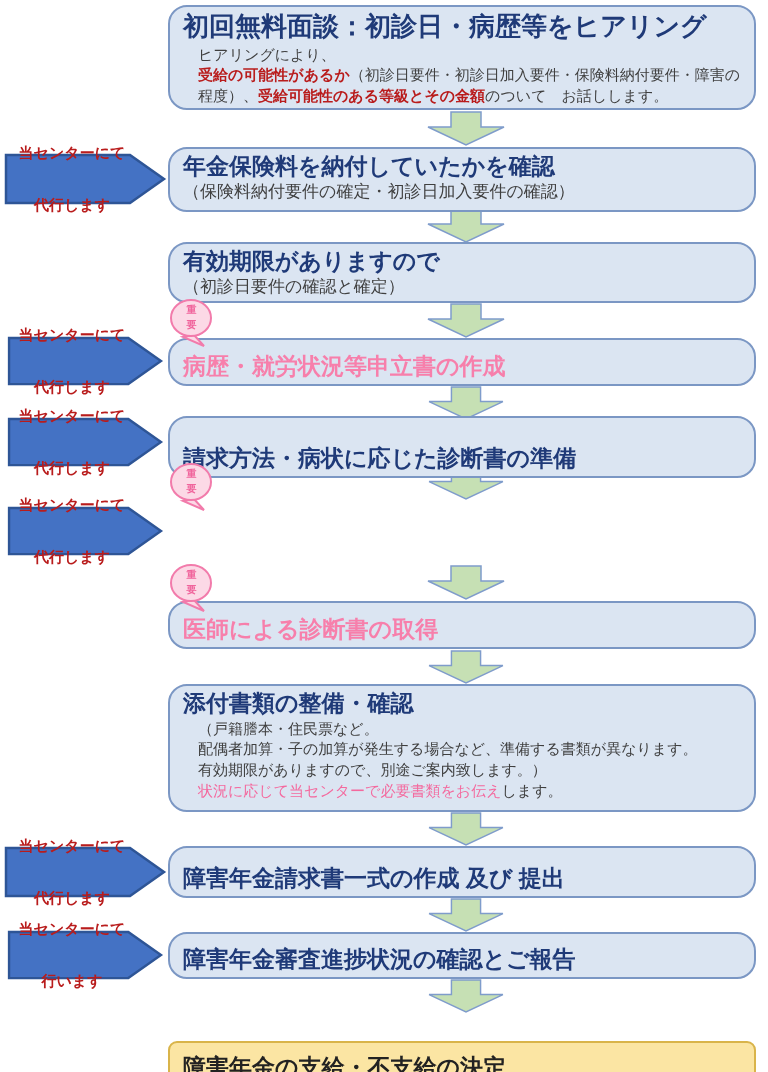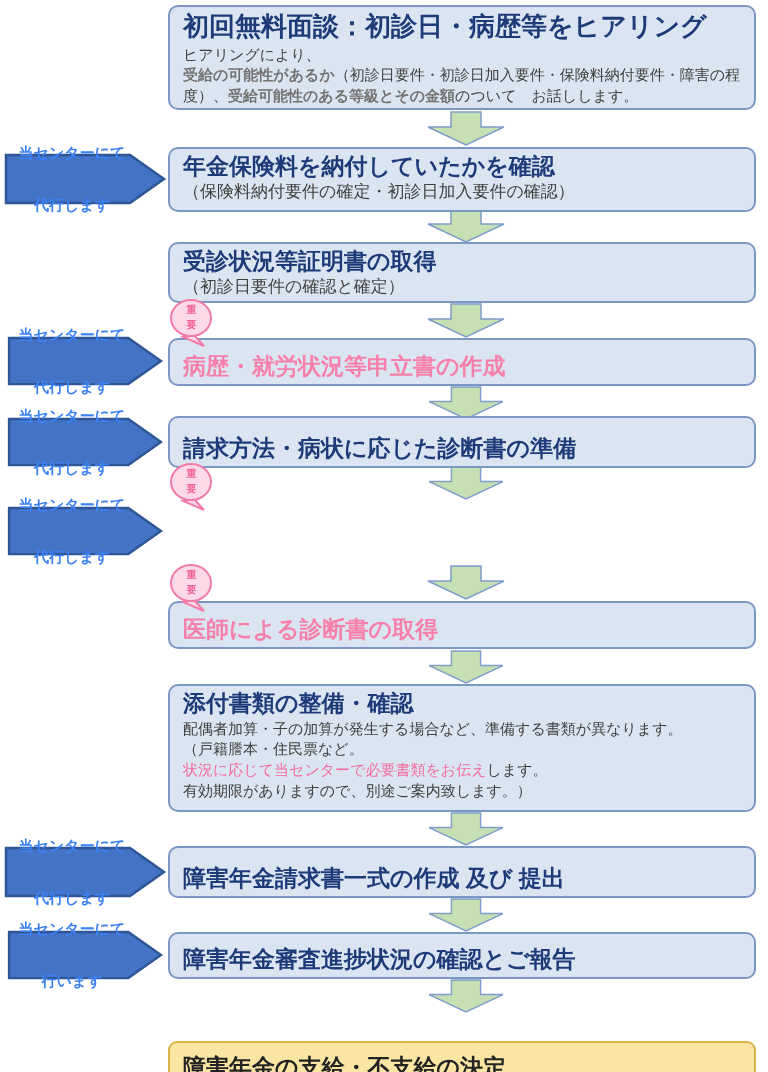--- a/index.html
+++ b/index.html
@@ -3,41 +3,41 @@
 <meta charset="utf-8">
 <style>
   html,body{margin:0;padding:0;background:#ffffff;}
   .stage{
     position:relative;width:768px;height:1072px;background:#ffffff;overflow:hidden;
     font-family:"Liberation Sans","DejaVu Sans",sans-serif;
   }
   
   .box{
     position:absolute;left:168px;width:588px;box-sizing:border-box;
-    background:#dbe5f2;border:2px solid #7b97c4;border-radius:10px;
+    background:#dbe5f2;border:2px solid #7b97c4;border-radius:19px;
     padding:3px 10px 3px 13px;z-index:1;
   }
   .box.center{display:flex;align-items:flex-end;}
   .title{font-weight:bold;color:#1f3a78;font-size:23px;line-height:1.25;white-space:nowrap;}
   .title.big{font-size:26px;line-height:1.3;}
   .title.pink{color:#f77fab;}
   .title.dark{color:#222222;}
   .sub{color:#3f3f3f;font-size:17px;line-height:1.35;}
-  .body{margin:1px 0 0 0;color:#3f3f3f;font-size:15px;line-height:1.38;}
+  .body{margin:1px 0 0 15px;color:#3f3f3f;font-size:15px;line-height:1.38;}
   .body .ln{display:block;}
-  .body .b{font-weight:bold;color:#737373;}
+  .body .b{font-weight:bold;color:#b91c1c;}
   .body .pinktxt{color:#f4699e;}
   .box.final{background:#fbe5a3;border-color:#d9b44a;border-radius:9px;margin-top:28px;}
   
   .agency{position:absolute;left:4px;width:163px;height:52px;z-index:2;}
   .agency svg{position:absolute;left:0;top:0;}
   .agency .agency-text{
     position:absolute;left:2px;top:0;width:132px;height:52px;
     display:flex;flex-direction:column;justify-content:center;align-items:center;
-    color:#3b82f6;font-weight:bold;font-size:15px;line-height:1.35;text-align:center;gap:31px;
+    color:#b91c1c;font-weight:bold;font-size:15px;line-height:1.35;text-align:center;gap:31px;
   }
   
   .arrow{position:absolute;left:427px;z-index:0;}
   
   .stamp{position:absolute;left:168px;width:46px;height:48px;z-index:3;}
   .stamp svg{position:absolute;left:0;top:0;}
   .stamp .stamp-text{
     position:absolute;left:16px;top:3px;width:15px;
     color:#f0649c;font-weight:bold;font-size:10px;line-height:15px;
     text-align:center;word-break:break-all;
@@ -69,21 +69,21 @@
   <section class="box" style="top:147px;height:65px">
     <div class="title">年金保険料を納付していたかを確認</div>
     <div class="sub">（保険料納付要件の確定・初診日加入要件の確認）</div>
   </section>
 
   <svg class="arrow" style="top:208px" width="78" height="35" viewBox="0 0 78 35">
     <polygon points="24,1 54,1 54,16 77,16 39,34 1,16 24,16" fill="#c6e0b4" stroke="#7f9ccb" stroke-width="1.5"></polygon>
   </svg>
 
   <section class="box" style="top:242px;height:61px">
-    <div class="title">受診状況等証明書の取得</div>
+    <div class="title">有効期限がありますので</div>
     <div class="sub">（初診日要件の確認と確定）</div>
   </section>
 
   <svg class="arrow" style="top:303px" width="78" height="35" viewBox="0 0 78 35">
     <polygon points="24,1 54,1 54,16 77,16 39,34 1,16 24,16" fill="#c6e0b4" stroke="#7f9ccb" stroke-width="1.5"></polygon>
   </svg>
 
   <div class="stamp" style="top:299px">
     <svg width="46" height="48" viewBox="0 0 46 48">
       <path d="M26,36 L36,47 L15,38 Z" fill="#fcd9e6" stroke="#f27bab" stroke-width="2"></path>
@@ -110,21 +110,21 @@
 
   <div class="agency" style="top:417px;height:50px">
     <svg width="163" height="50" viewBox="0 0 163 52">
       <polygon points="2,2 126,2 160,26 126,50 2,50" fill="#4472c4" stroke="#2e5596" stroke-width="2.5"></polygon>
     </svg>
     <div class="agency-text" style="height:50px">
       <span>当センターにて</span>
       <span>代行します</span>
     </div>
   </div>
-  <section class="box center" style="top:416px;height:52px">
+  <section class="box center" style="top:416px;height:62px">
     <div class="title">請求方法・病状に応じた診断書の準備</div>
   </section>
 
   <svg class="arrow" style="top:466px" width="78" height="34" viewBox="0 0 78 35">
     <polygon points="24,1 54,1 54,16 77,16 39,34 1,16 24,16" fill="#c6e0b4" stroke="#7f9ccb" stroke-width="1.5"></polygon>
   </svg>
 
   <div class="stamp" style="top:463px">
     <svg width="46" height="48" viewBox="0 0 46 48">
       <path d="M26,36 L36,47 L15,38 Z" fill="#fcd9e6" stroke="#f27bab" stroke-width="2"></path>
@@ -157,24 +157,24 @@
     <div class="title pink">医師による診断書の取得</div>
   </section>
 
   <svg class="arrow" style="top:650px" width="78" height="34" viewBox="0 0 78 35">
     <polygon points="24,1 54,1 54,16 77,16 39,34 1,16 24,16" fill="#c6e0b4" stroke="#7f9ccb" stroke-width="1.5"></polygon>
   </svg>
 
   <section class="box" style="top:684px;height:128px">
     <div class="title">添付書類の整備・確認</div>
     <p class="body">
+        <span class="ln">（戸籍謄本・住民票など。</span>
         <span class="ln">配偶者加算・子の加算が発生する場合など、準備する書類が異なります。</span>
-        <span class="ln">（戸籍謄本・住民票など。</span>
+        <span class="ln">有効期限がありますので、別途ご案内致します。）</span>
         <span class="ln"><span class="pinktxt">状況に応じて当センターで必要書類をお伝え</span><span>します。</span></span>
-        <span class="ln">有効期限がありますので、別途ご案内致します。）</span>
       </p>
   </section>
 
   <svg class="arrow" style="top:812px" width="78" height="34" viewBox="0 0 78 35">
     <polygon points="24,1 54,1 54,16 77,16 39,34 1,16 24,16" fill="#c6e0b4" stroke="#7f9ccb" stroke-width="1.5"></polygon>
   </svg>
 
   <div class="agency" style="top:846px">
     <svg width="163" height="52" viewBox="0 0 163 52">
       <polygon points="2,2 126,2 160,26 126,50 2,50" fill="#4472c4" stroke="#2e5596" stroke-width="2.5"></polygon>

